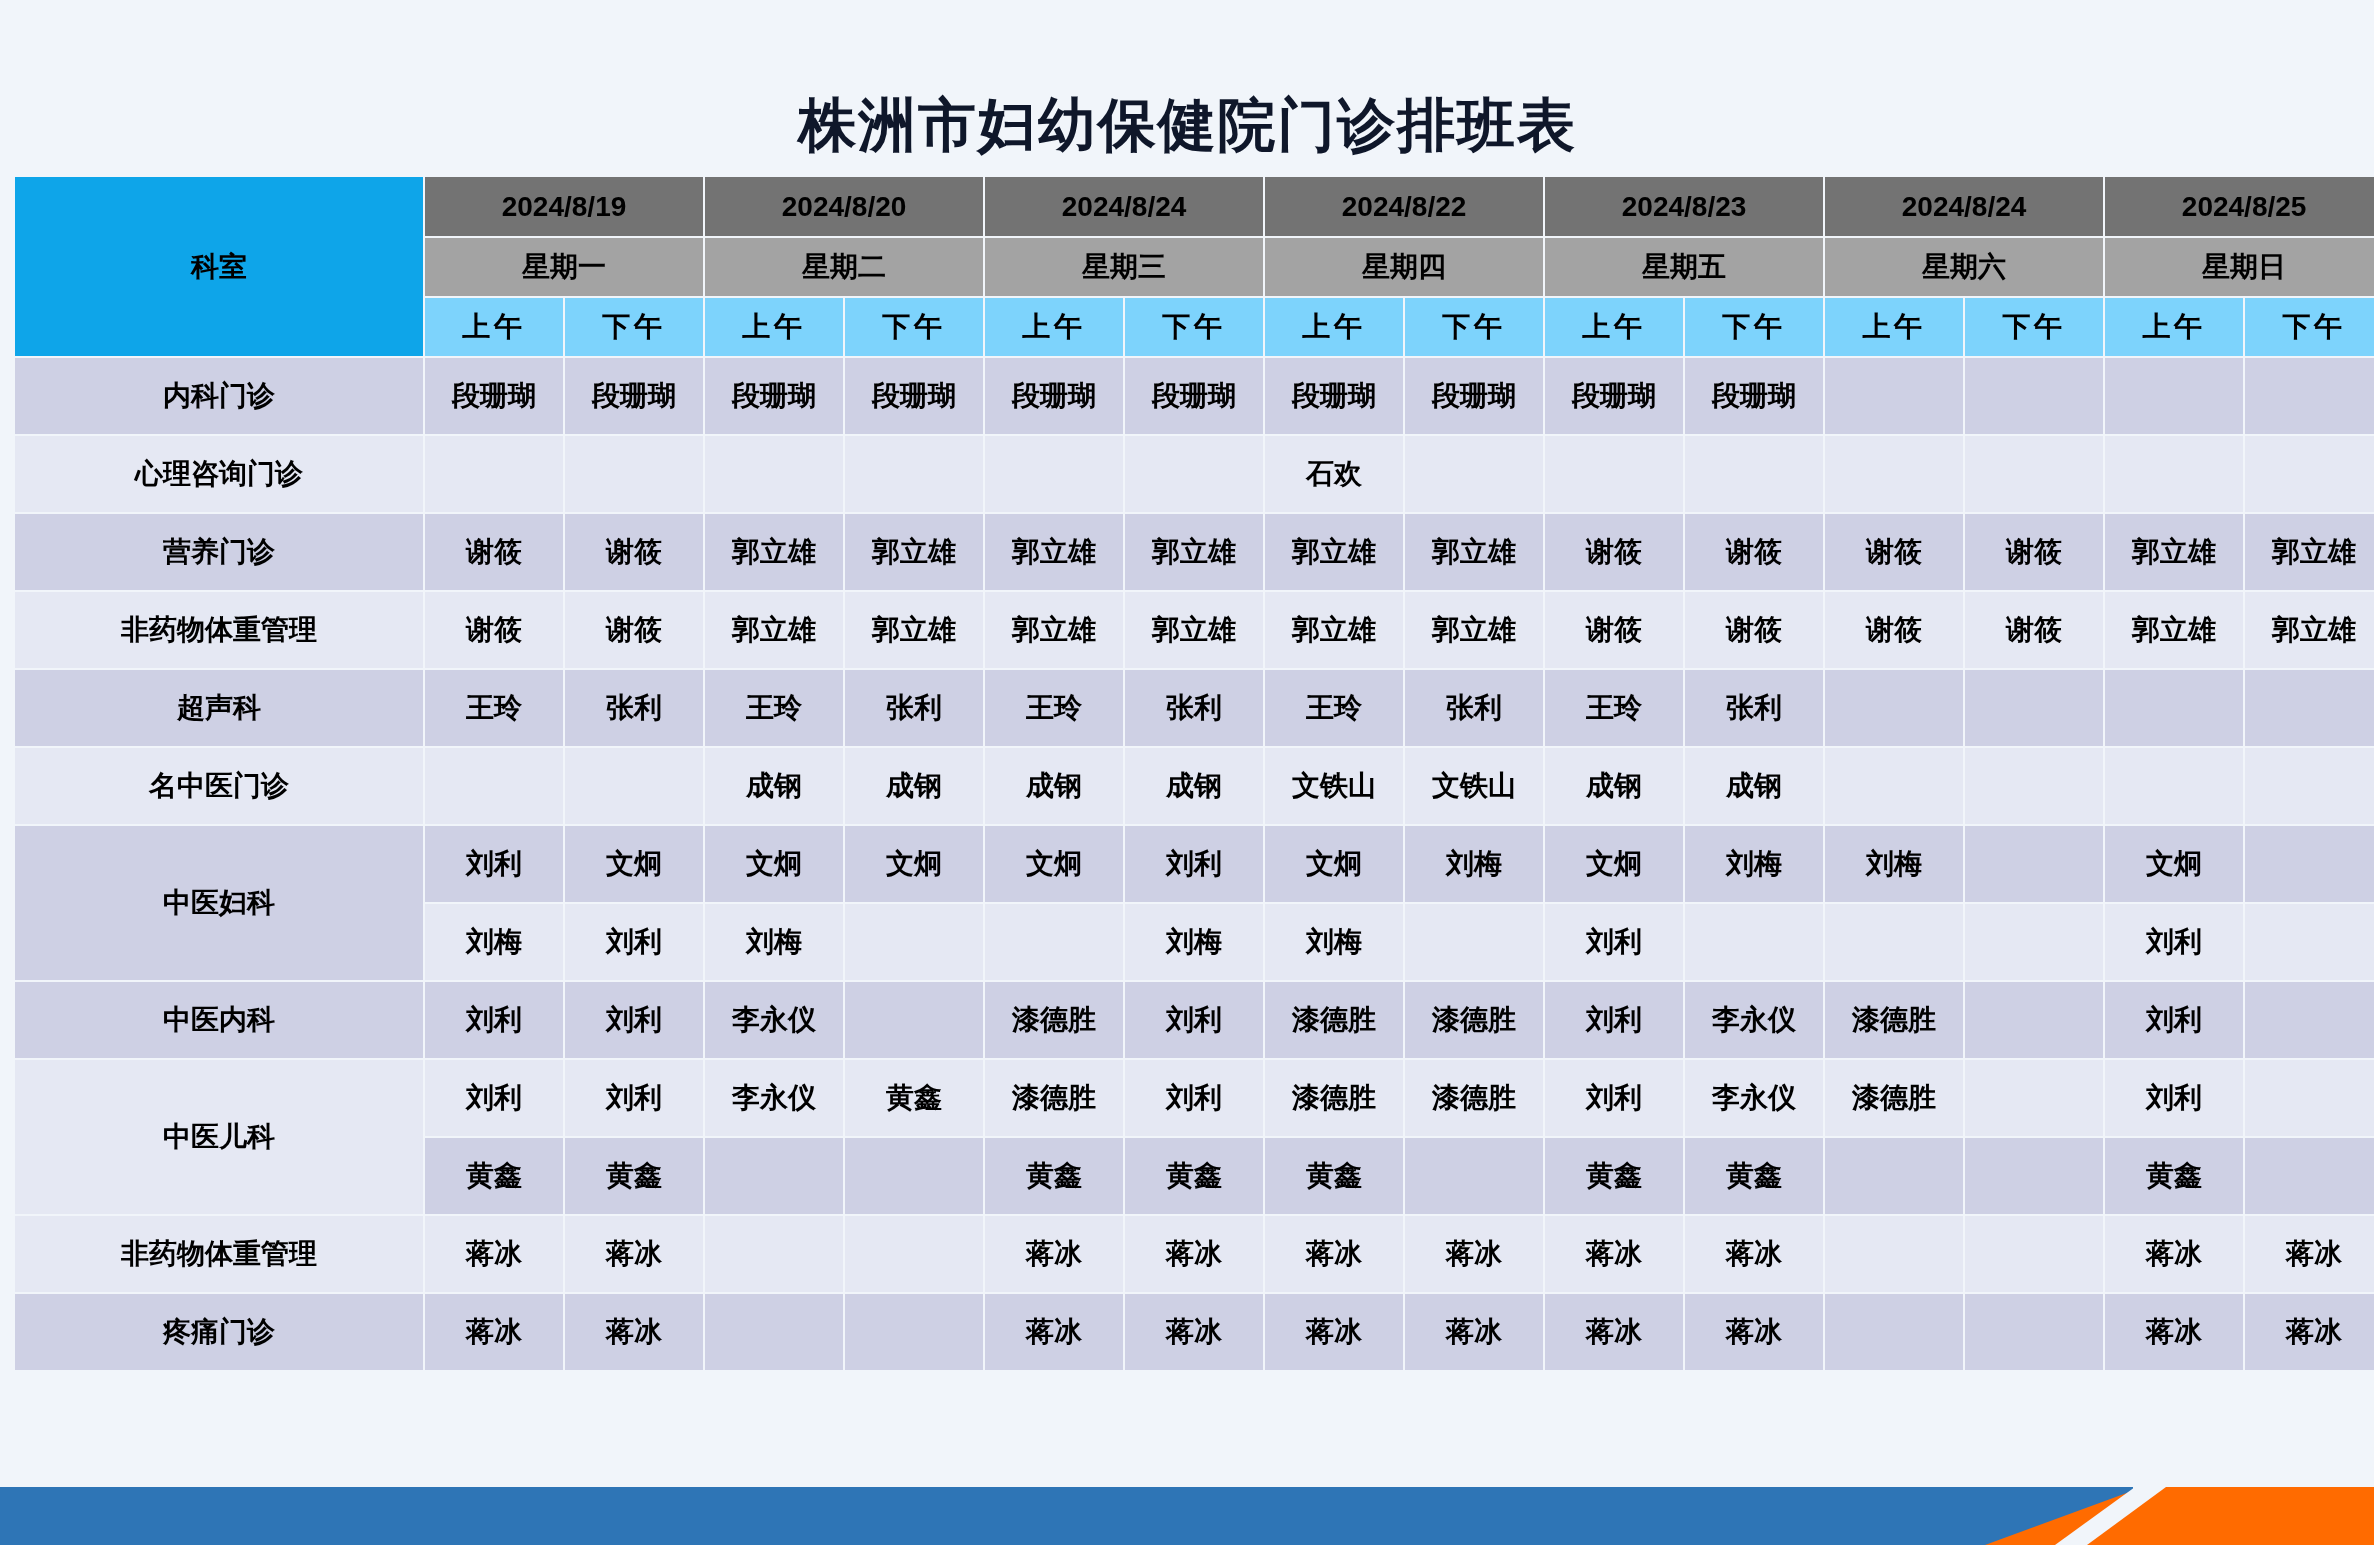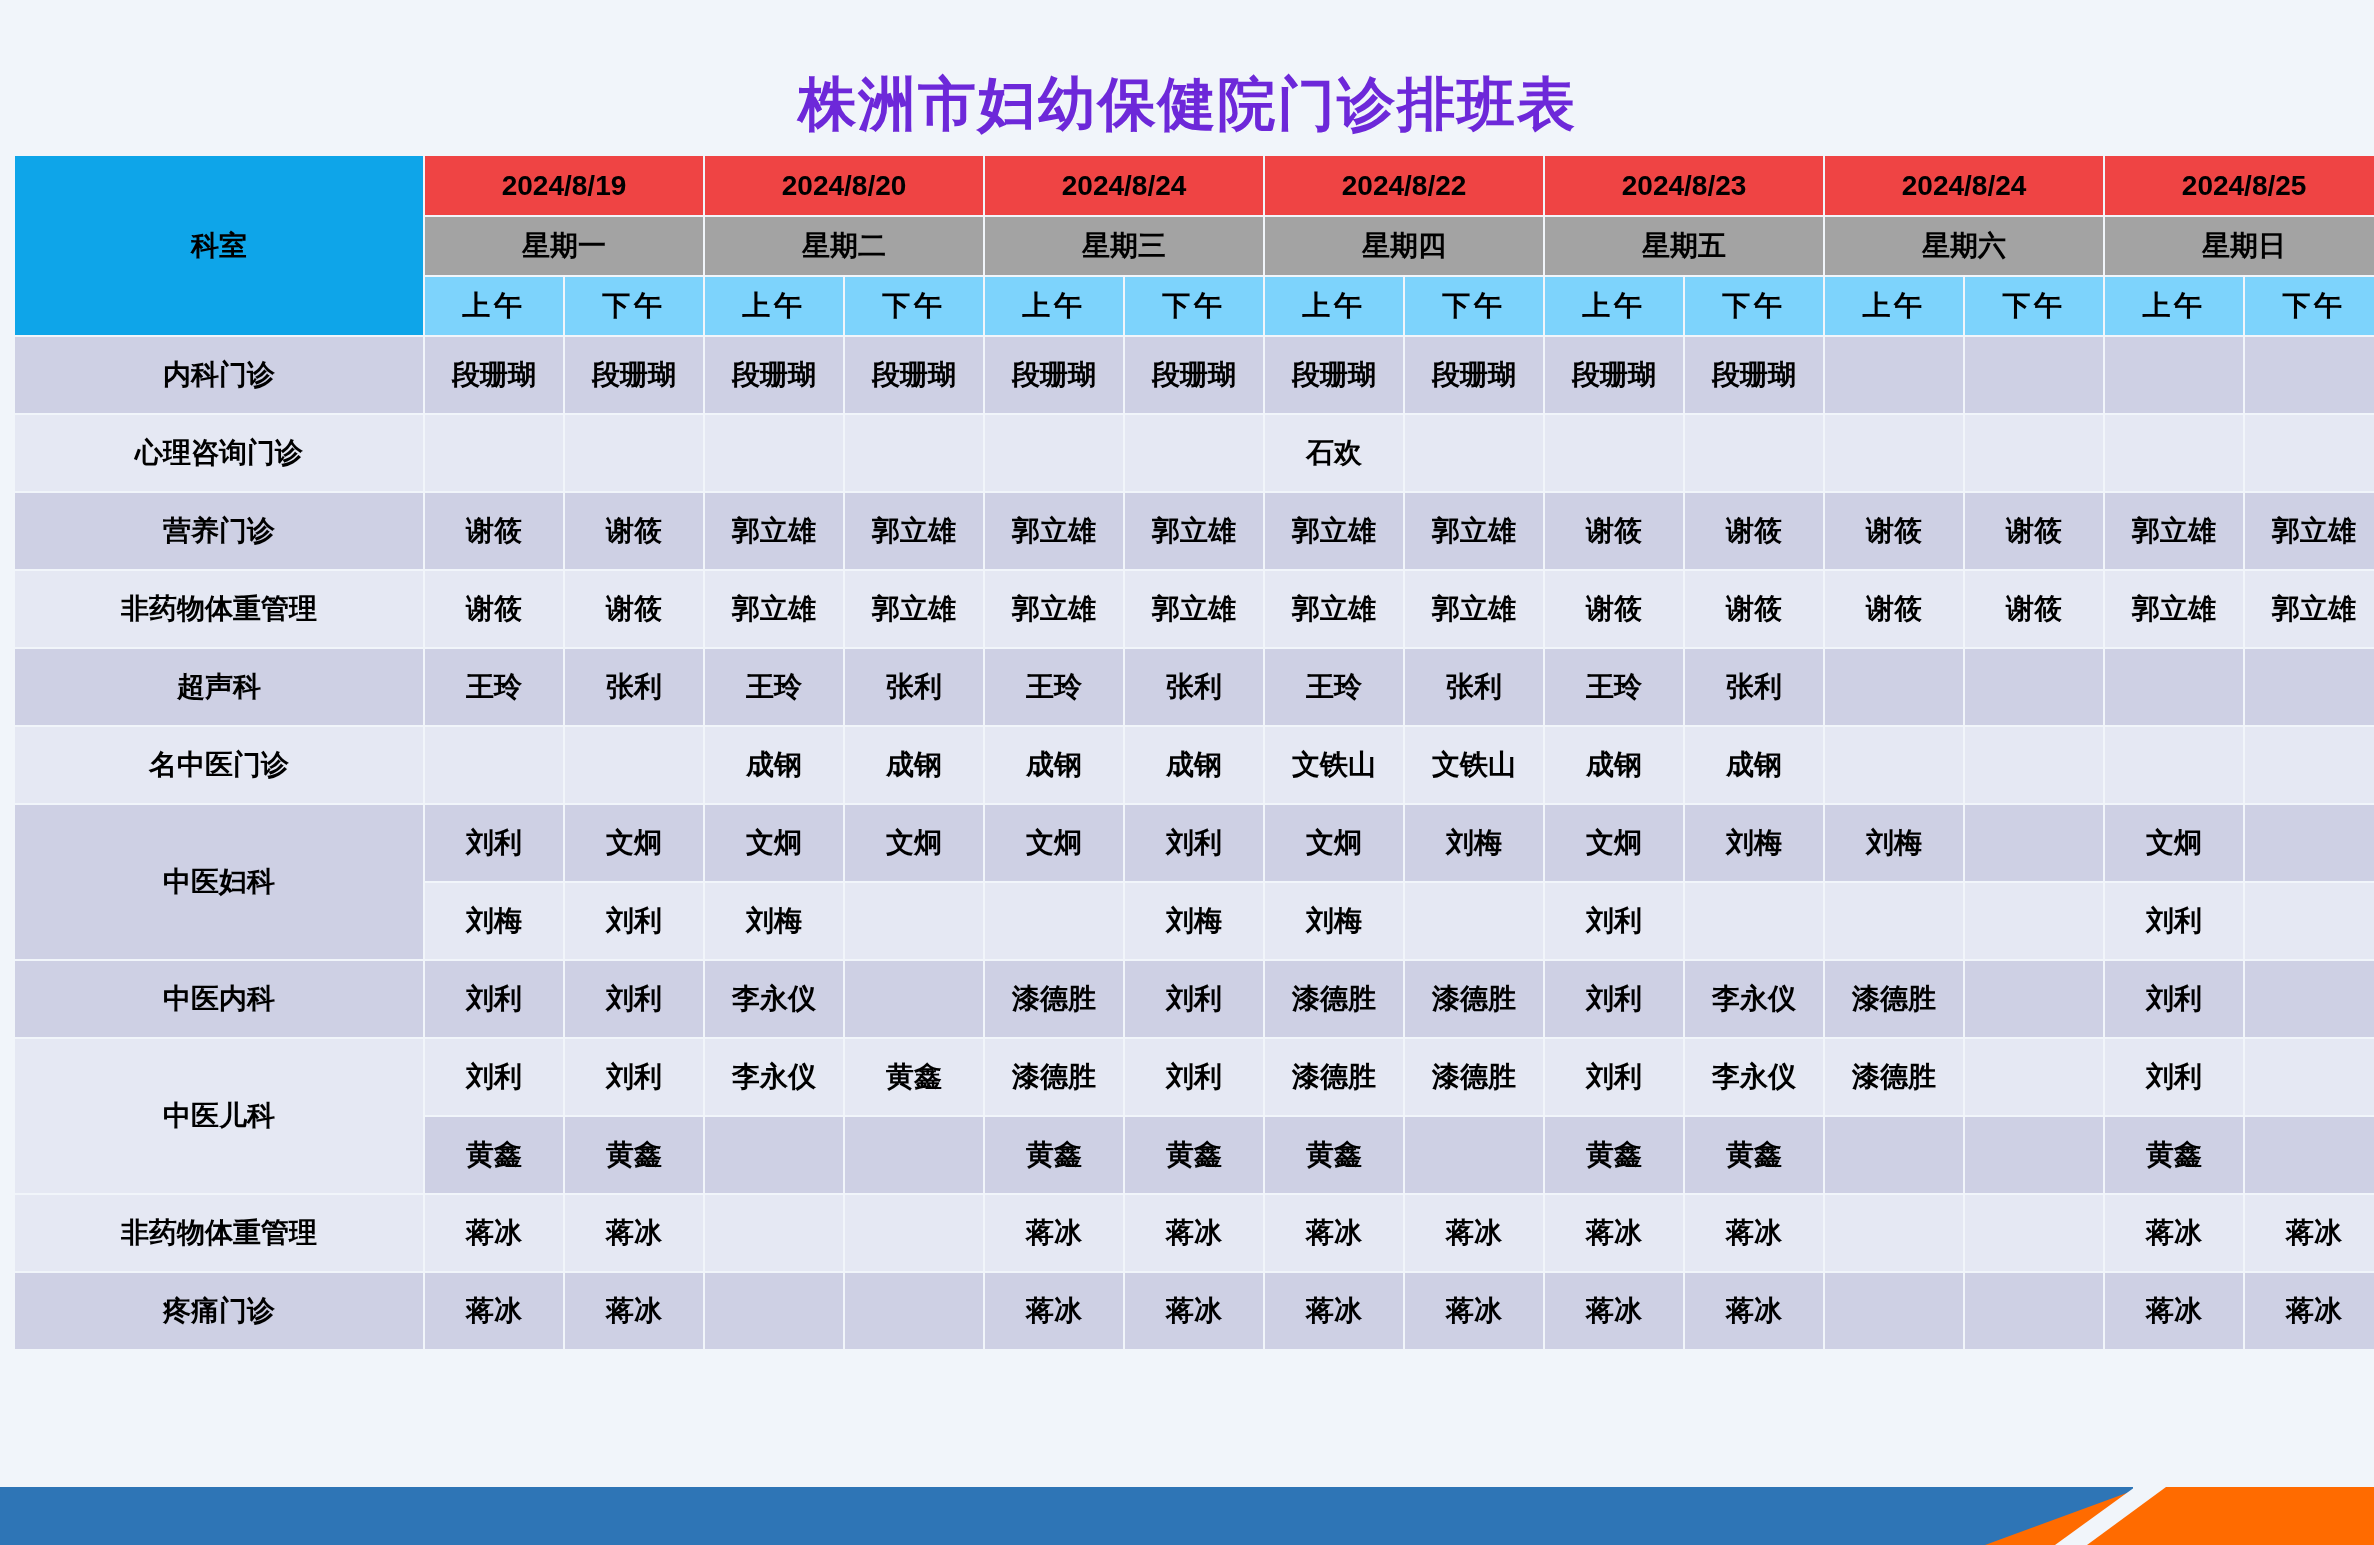--- a/index.html
+++ b/index.html
@@ -10,25 +10,25 @@
     width: 2375px;
     height: 1545px;
     background: #f1f5fa;
     font-family: "Liberation Sans", "DejaVu Sans", sans-serif;
     overflow: hidden;
     position: relative;
   }
 
   #page-title {
     text-align: center;
-    color: #6d28d9;
+    color: #0f172a;
     font-size: 58px;
     font-weight: bold;
     letter-spacing: 1.9px;
-    padding-top: 72px;
+    padding-top: 93px;
     padding-bottom: 18.6px;
     line-height: 1.1;
   }
 
   .sheet {
     margin: 0 13px;
   }
 
   table.schedule {
     border-collapse: separate;
@@ -45,21 +45,21 @@
     vertical-align: middle;
     font-size: 28px;
     color: #000;
     font-weight: bold;
     overflow: hidden;
     white-space: nowrap;
   }
 
   
   th.hdr-blue {
-    background: #ef4444;
+    background: #737373;
     color: #000;
     font-size: 31px;
     height: 59px;
   }
   th.dept-corner {
     background: #0ea5e9;
     color: #000;
     font-size: 32px;
     width: 408px;
   }

